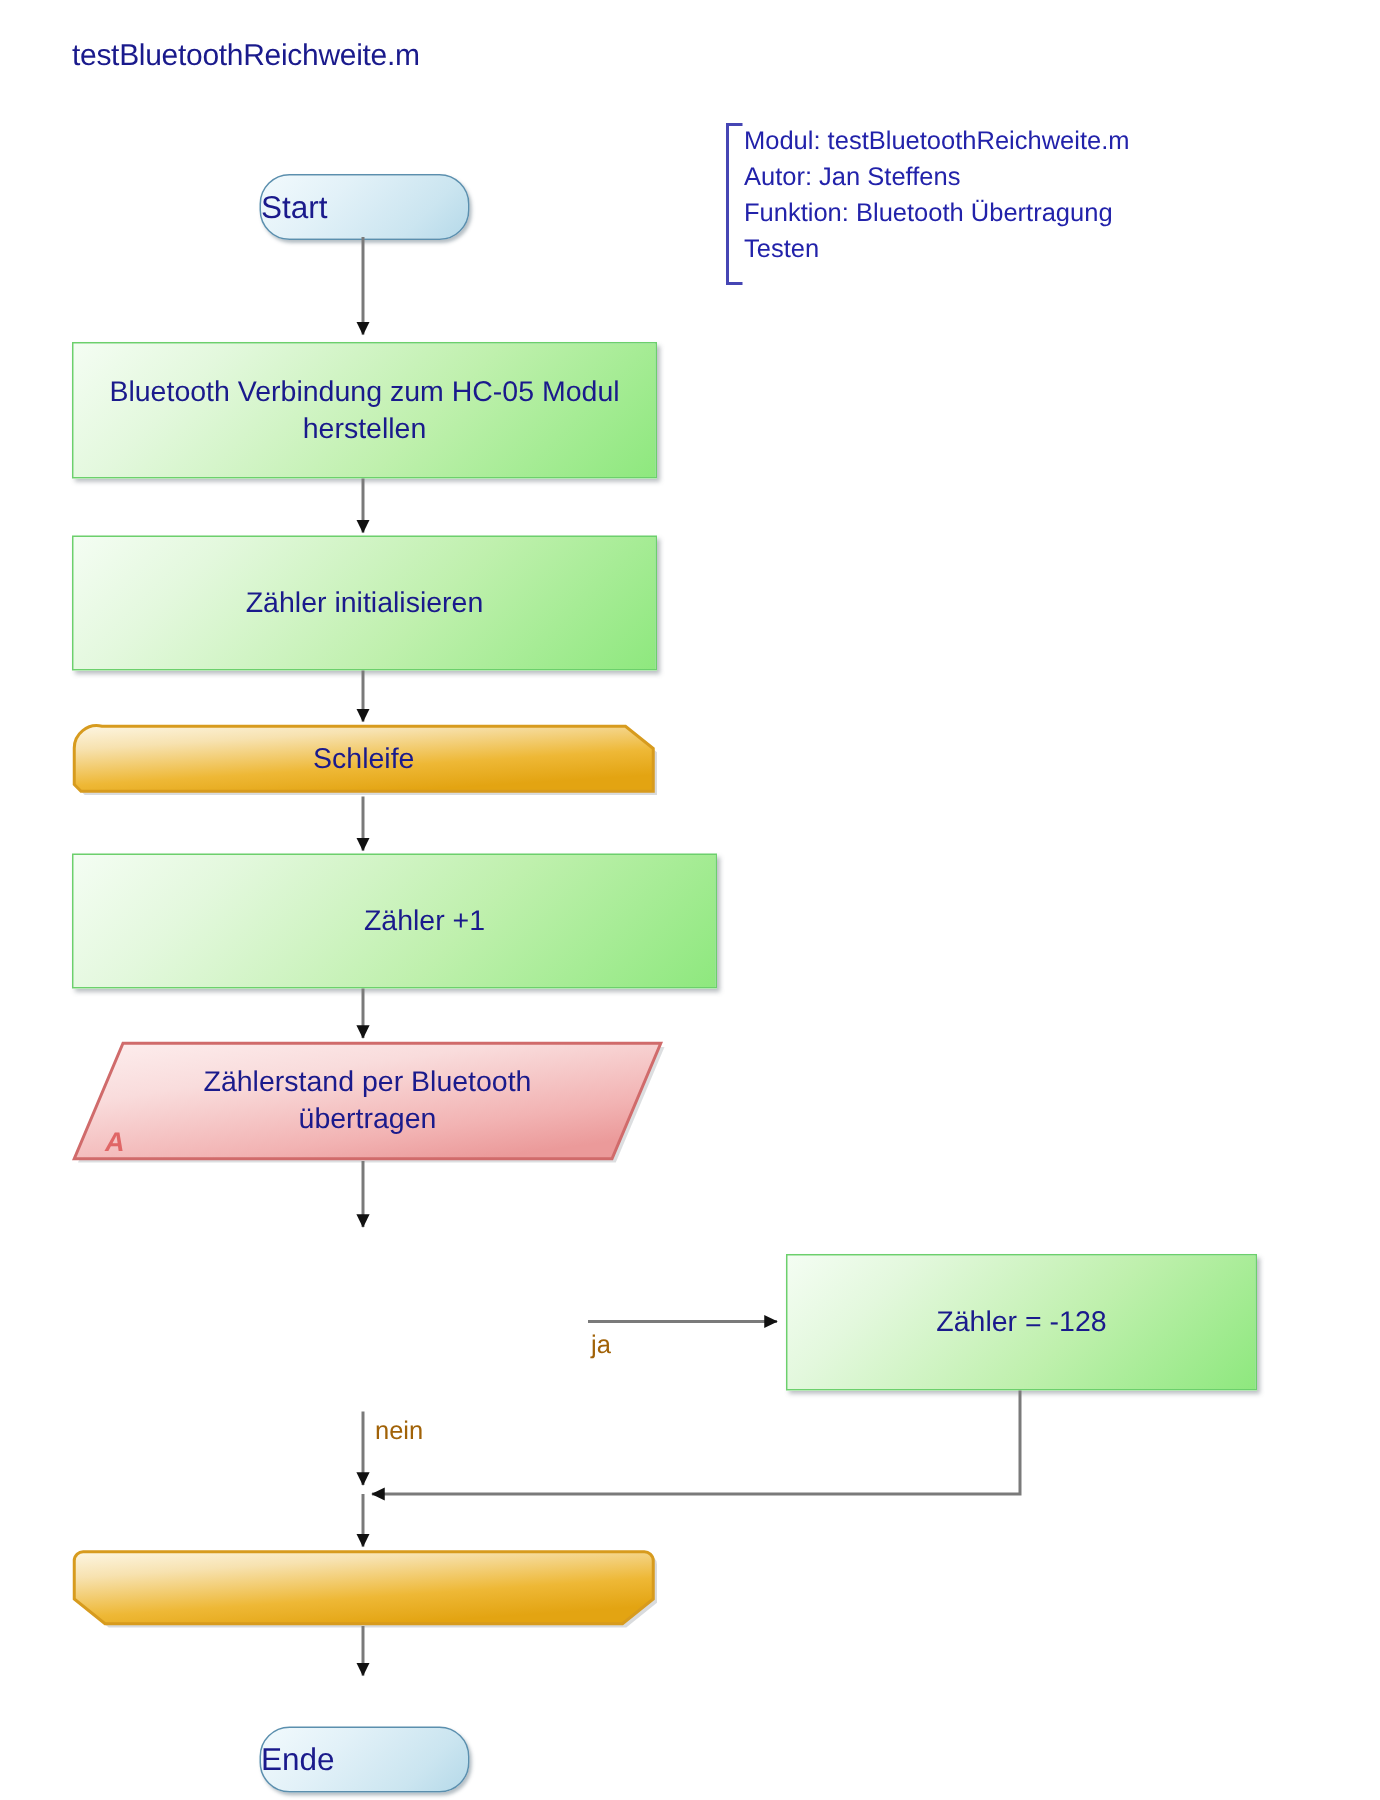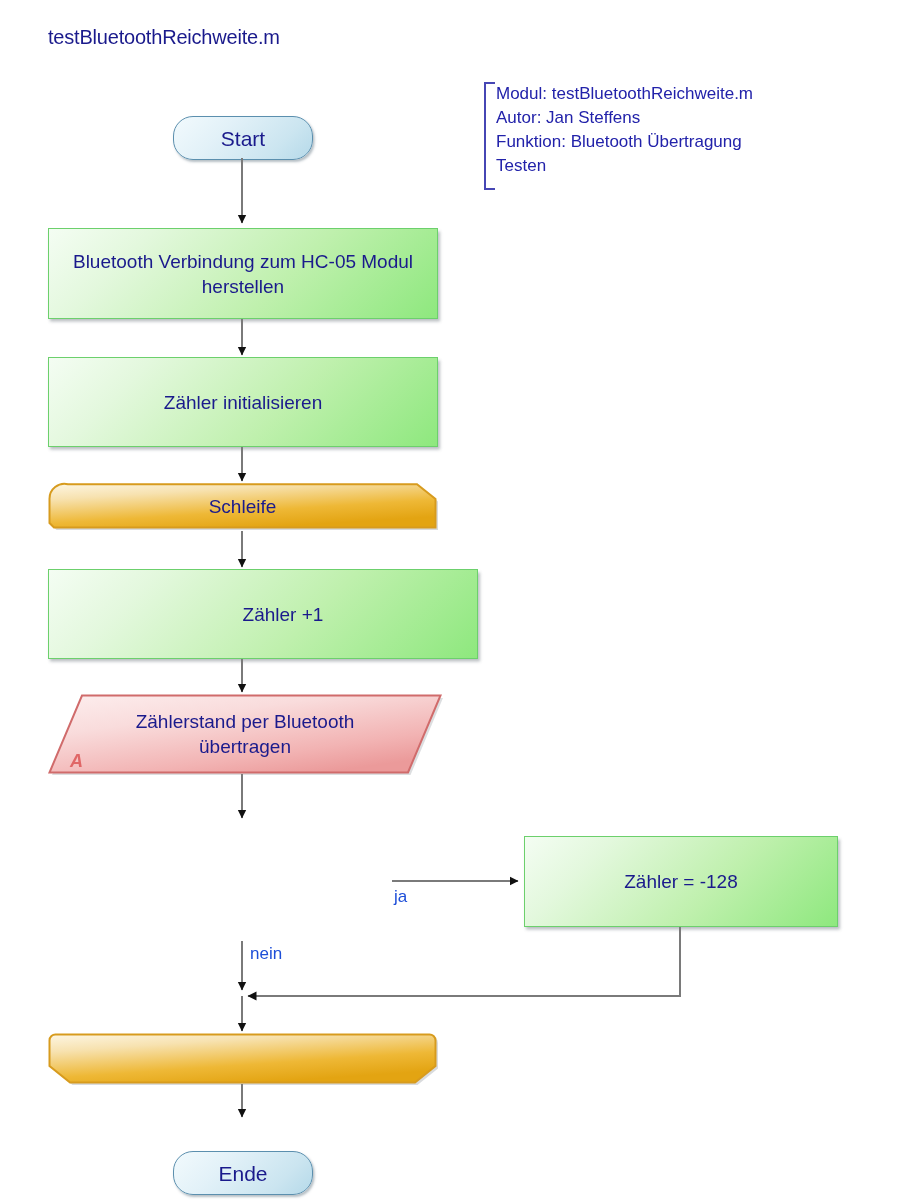--- a/index.html
+++ b/index.html
@@ -66,21 +66,21 @@
     position: relative;
     z-index: 3;
     pointer-events: none;
   }
 
   
   .terminator {
     position: absolute;
     display: flex;
     align-items: center;
-    justify-content: center;
+    justify-content: flex-start;
     border-radius: 20px;
     border: 1.5px solid #5b8fae;
     background: linear-gradient(135deg, #f2fafd 0%, #e2f1f8 35%, #cbe5f0 75%, #b5d9e9 100%);
     box-shadow: 1.5px 2px 2.5px rgba(90,110,125,0.45);
   }
   .terminator .node-label { font-size: 21px; }
 
   
   .process {
     position: absolute;
@@ -144,21 +144,21 @@
     width: 100%; height: 100%;
     display: flex;
     align-items: center;
     justify-content: center;
   }
 
   
   .edge-label {
     position: absolute;
     font-size: 17px;
-    color: #1d4ed8;
+    color: #a16207;
     white-space: nowrap;
   }
 
   
   #connectors {
     position: absolute;
     left: 0; top: 0;
     width: 920px;
     height: 1200px;
     z-index: 1;

